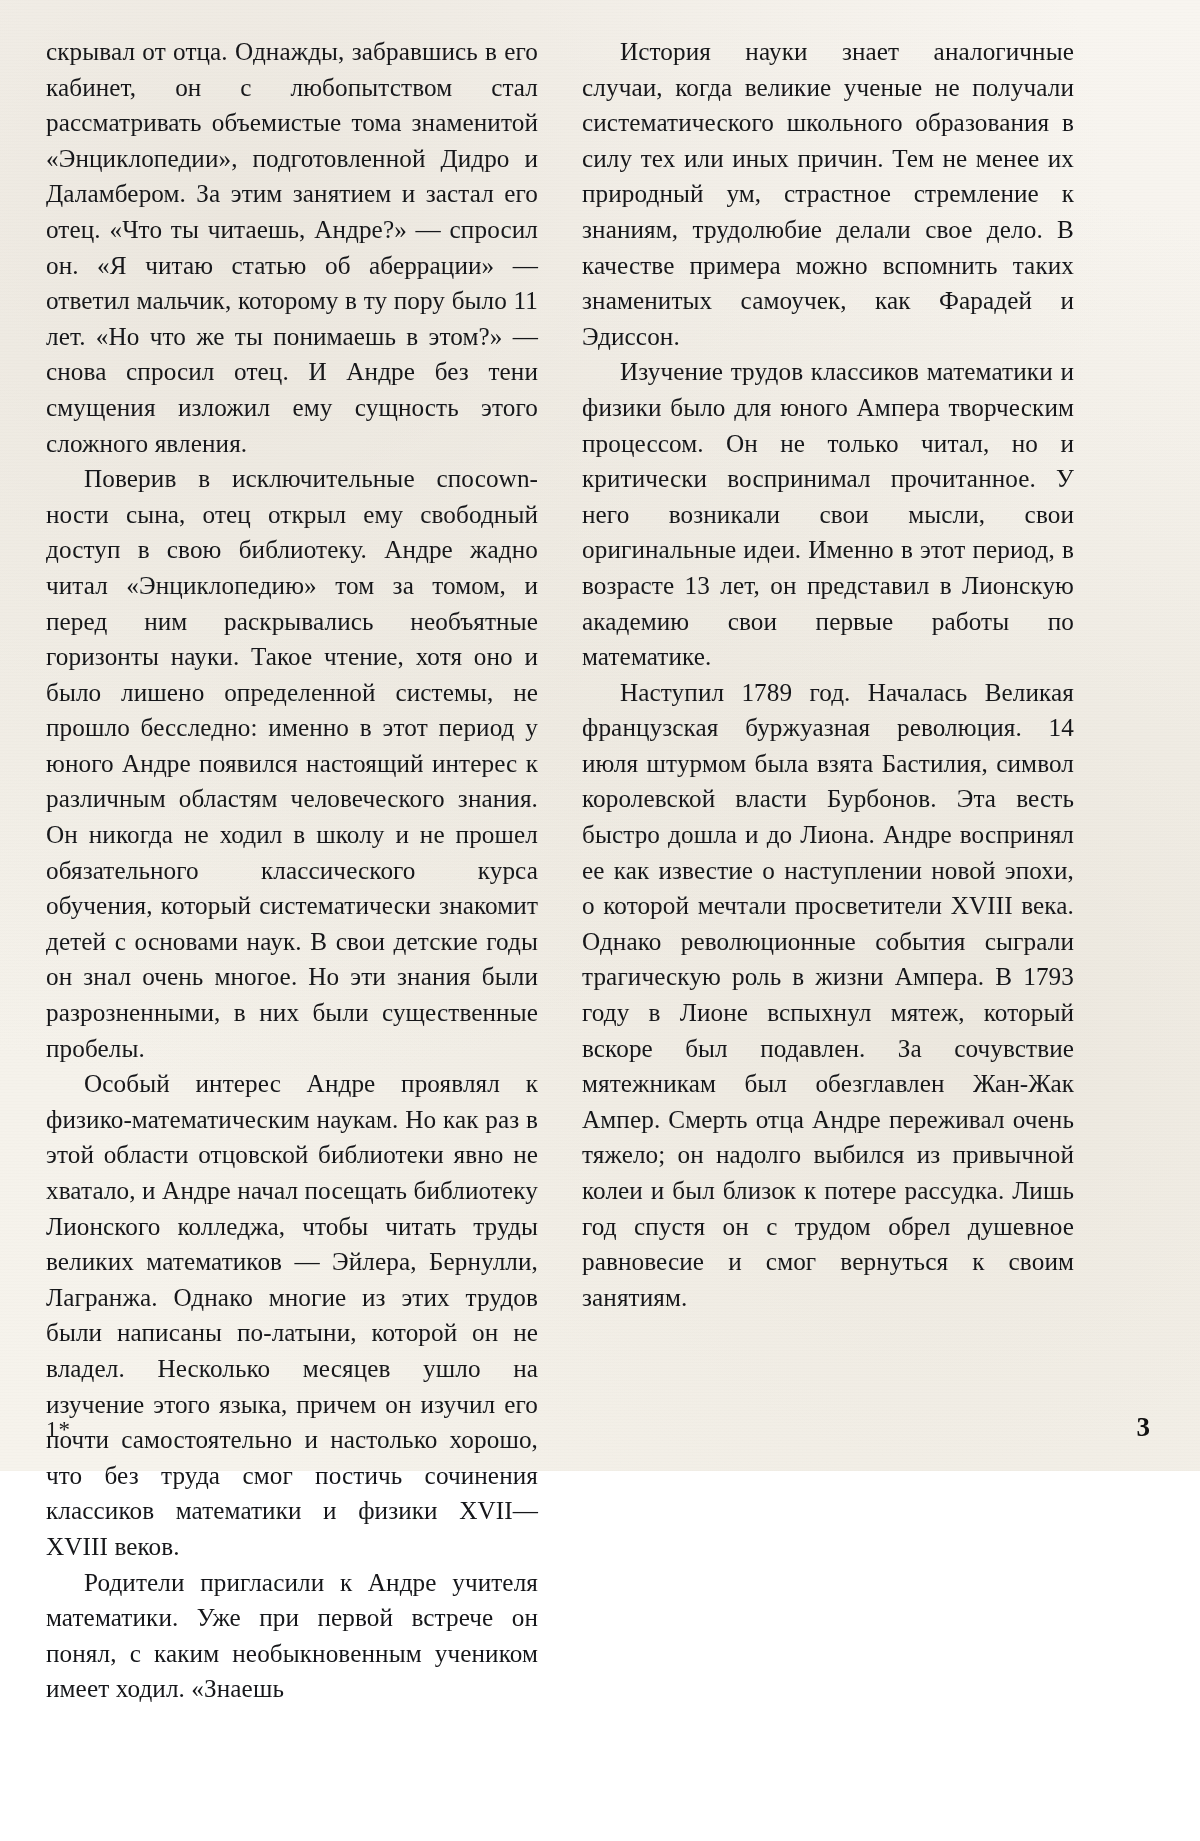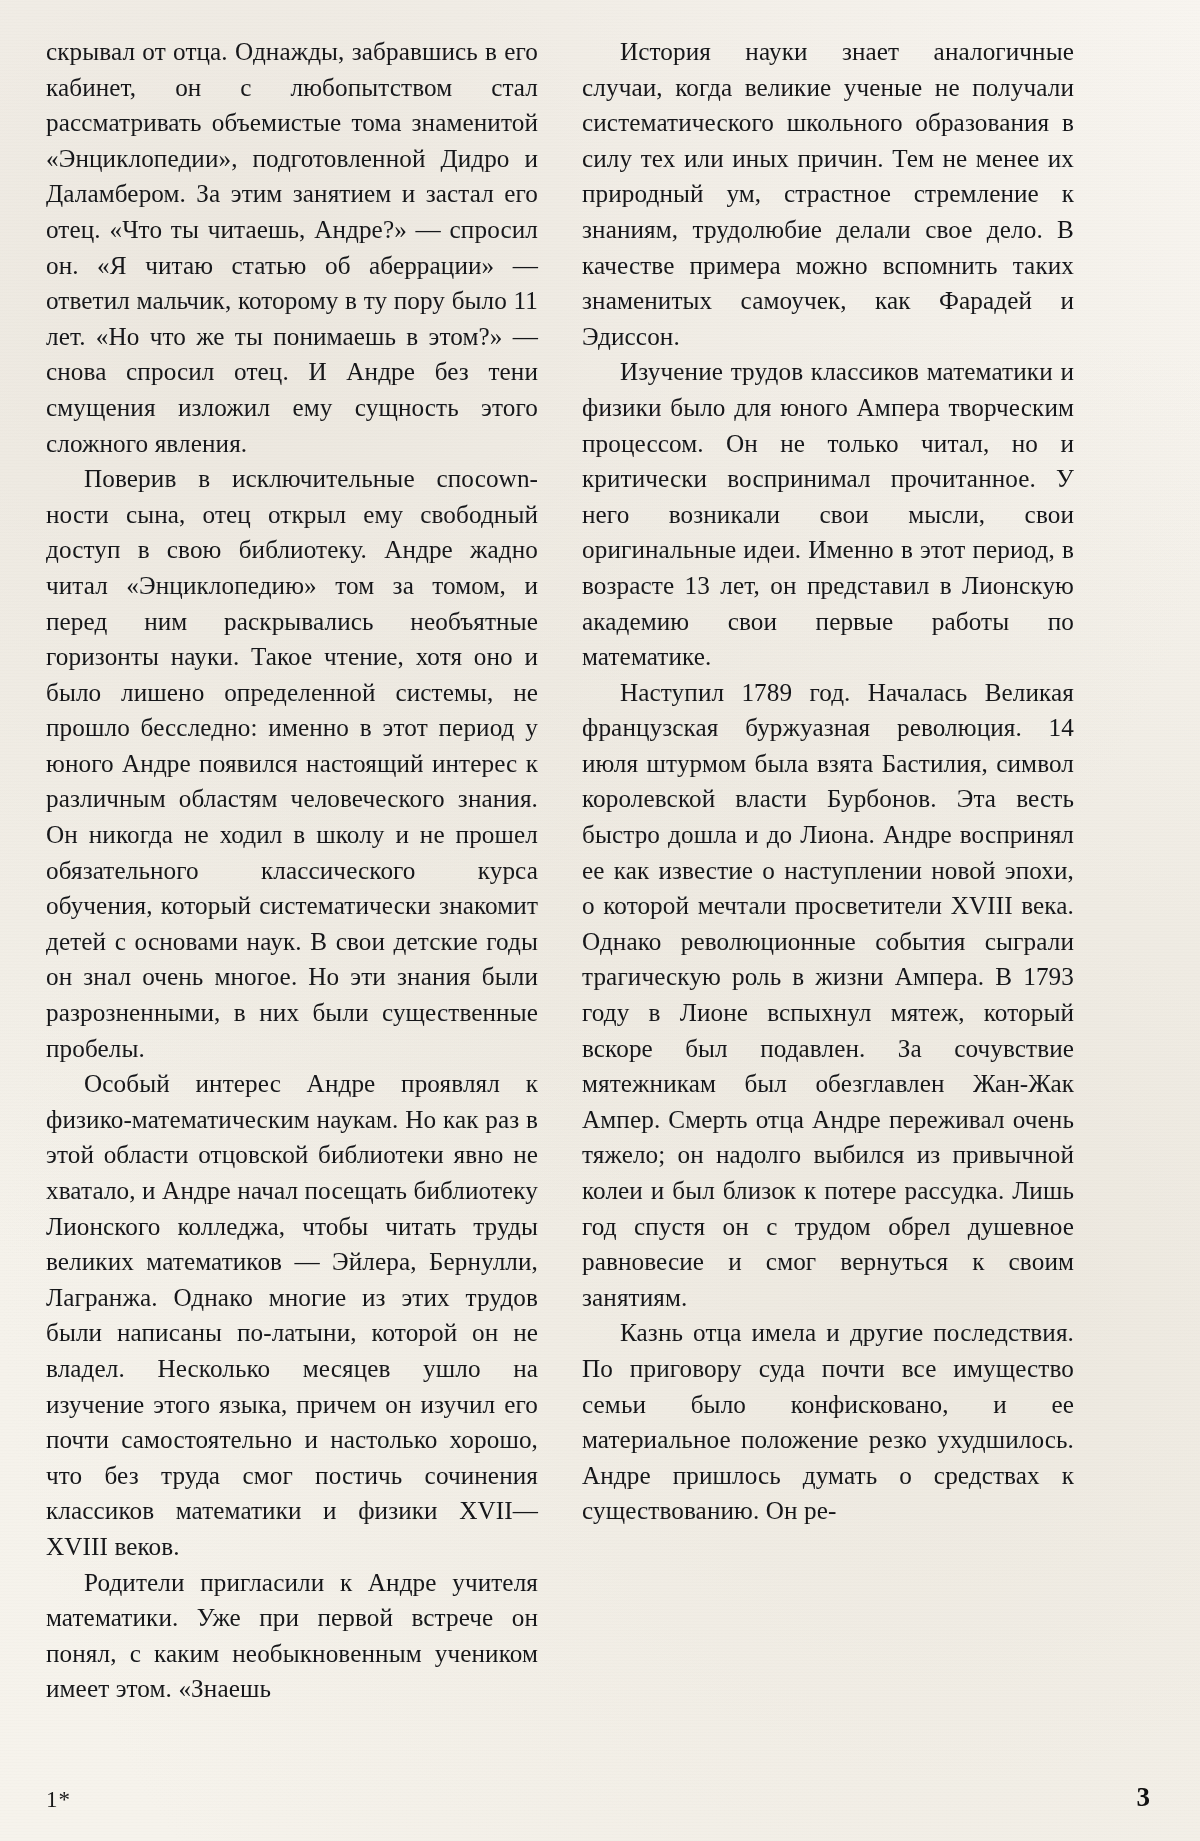--- a/index.html
+++ b/index.html
@@ -13,21 +13,21 @@
     font-family: "Liberation Serif", serif;
     color: #1a1a1a;
     position: relative;
     overflow: hidden;
   }
   .page {
     position: absolute;
     left: 0;
     top: 0;
     width: 1200px;
-    height: 1841px;
+    height: 1471px;
     background: #f7f4ef;
     background-image:
       radial-gradient(circle at 20% 15%, rgba(214,206,192,0.35) 0%, rgba(214,206,192,0) 55%),
       radial-gradient(circle at 80% 70%, rgba(216,208,194,0.30) 0%, rgba(216,208,194,0) 60%),
       linear-gradient(180deg, #f8f5f0 0%, #f4f1ea 50%, #f6f3ec 100%);
     box-sizing: border-box;
     padding: 34px 46px 30px 46px;
   }
   .columns {
     display: flex;
@@ -93,28 +93,27 @@
 <body>
 
 <div class="page">
 
   <div class="columns">
 
     <div class="col">
       <p class="noindent">скрывал от отца. Однажды, забравшись в его кабинет, он с любопытством стал рассматривать объемистые тома знаменитой «Энциклопедии», подготовленной Дидро и Даламбером. За этим занятием и застал его отец. «Что ты читаешь, Андре?» — спросил он. «Я читаю статью об аберрации» — ответил мальчик, которому в ту пору было 11 лет. «Но что же ты понимаешь в этом?» — снова спросил отец. И Андре без тени смущения изложил ему сущность этого сложного явления.</p>
       <p>Поверив в исключительные спосown­ности сына, отец открыл ему свободный доступ в свою библиотеку. Андре жадно читал «Энциклопедию» том за томом, и перед ним раскрывались необъятные горизонты науки. Такое чтение, хотя оно и было лишено определенной системы, не прошло бесследно: именно в этот период у юного Андре появился настоящий интерес к различным областям человеческого знания. Он никогда не ходил в школу и не прошел обязательного классического курса обучения, который систематически знакомит детей с основами наук. В свои детские годы он знал очень многое. Но эти знания были разрозненными, в них были существенные пробелы.</p>
       <p>Особый интерес Андре проявлял к физико-математическим наукам. Но как раз в этой области отцовской библиотеки явно не хватало, и Андре начал посещать библиотеку Лионского колледжа, чтобы читать труды великих математиков — Эйлера, Бернулли, Лагранжа. Однако многие из этих трудов были написаны по-латыни, которой он не владел. Несколько месяцев ушло на изучение этого языка, причем он изучил его почти самостоятельно и настолько хорошо, что без труда смог постичь сочинения классиков математики и физики XVII—XVIII веков.</p>
-      <p>Родители пригласили к Андре учителя математики. Уже при первой встрече он понял, с каким необыкновенным учеником имеет этом. «Знаешь</p>
+      <p>Родители пригласили к Андре учителя математики. Уже при первой встрече он понял, с каким необыкновенным учеником имеет ходил. «Знаешь</p>
     </div>
 
     <div class="col">
       <p>История науки знает аналогичные случаи, когда великие ученые не получали систематического школьного образования в силу тех или иных причин. Тем не менее их природный ум, страстное стремление к знаниям, трудолюбие делали свое дело. В качестве примера можно вспомнить таких знаменитых самоучек, как Фарадей и Эдиссон.</p>
       <p>Изучение трудов классиков математики и физики было для юного Ампера творческим процессом. Он не только читал, но и критически воспринимал прочитанное. У него возникали свои мысли, свои оригинальные идеи. Именно в этот период, в возрасте 13 лет, он представил в Лионскую академию свои первые работы по математике.</p>
       <p>Наступил 1789 год. Началась Великая французская буржуазная революция. 14 июля штурмом была взята Бастилия, символ королевской власти Бурбонов. Эта весть быстро дошла и до Лиона. Андре воспринял ее как известие о наступлении новой эпохи, о которой мечтали просветители XVIII века. Однако революционные события сыграли трагическую роль в жизни Ампера. В 1793 году в Лионе вспыхнул мятеж, который вскоре был подавлен. За сочувствие мятежникам был обезглавлен Жан-Жак Ампер. Смерть отца Андре переживал очень тяжело; он надолго выбился из привычной колеи и был близок к потере рассудка. Лишь год спустя он с трудом обрел душевное равновесие и смог вернуться к своим занятиям.</p>
-      <p>Казнь отца имела и другие последствия. По приговору суда почти все имущество семьи было конфисковано, и ее материальное положение резко ухудшилось. Андре пришлось думать о средствах к существованию. Он ре-</p>
     </div>
 
   </div>
 
   <div class="footer">
     <span class="folio-left">1*</span>
     <span class="folio-right">3</span>
   </div>
 
   <div class="grain"></div>

